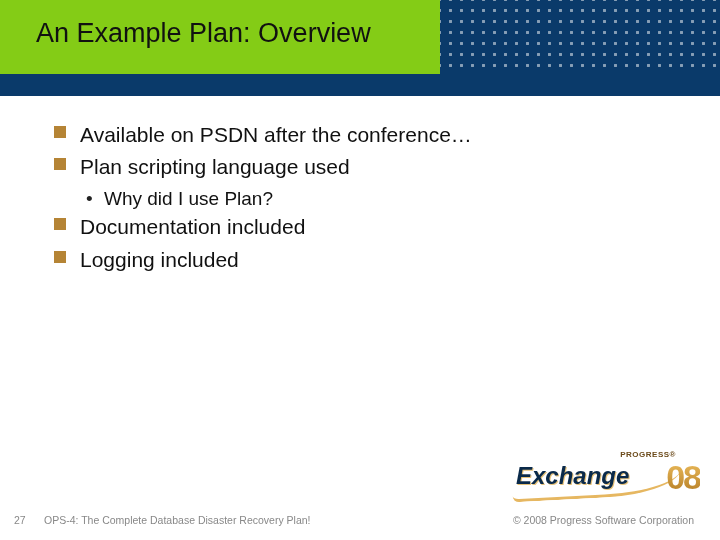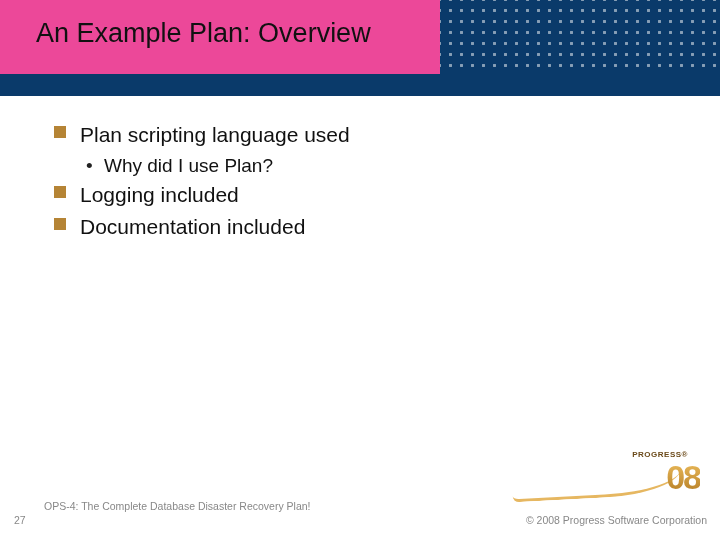--- a/index.html
+++ b/index.html
@@ -1,21 +1,21 @@
 <!DOCTYPE html>
 <html><head>
 <meta charset="utf-8">
 <style>
   * { margin: 0; padding: 0; box-sizing: border-box; }
   html, body { width: 720px; height: 540px; font-family: Arial, Helvetica, sans-serif; background: #fff; overflow: hidden; }
 
   .slide { position: relative; width: 720px; height: 540px; }
 
   
-  .header { position: relative; height: 74px; background: #ec4899; }
+  .header { position: relative; height: 74px; background: #84cc16; }
   .header .title {
     position: absolute; left: 36px; top: 18px;
     font-size: 27px; color: #111; font-weight: 400;
   }
   .header .dots {
     position: absolute; top: 0; right: 0; width: 280px; height: 74px;
     background: #0a3a6a;
   }
   .header .dots::before {
     content: "";
@@ -49,30 +49,30 @@
     position: absolute; left: 6px; top: 0;
     font-size: 19px; color: #222;
   }
 
   
   .footer {
     position: absolute; left: 0; right: 0; bottom: 0; height: 40px;
     font-size: 10.5px; color: #888;
   }
   .footer .pageno { position: absolute; left: 14px; bottom: 14px; }
-  .footer .ftext  { position: absolute; left: 44px; bottom: 28px; }
-  .footer .copy   { position: absolute; right: 13px; bottom: 14px; text-align: right; }
+  .footer .ftext  { position: absolute; left: 44px; bottom: 14px; }
+  .footer .copy   { position: absolute; right: 26px; bottom: 14px; text-align: right; }
 
   
   .logo {
     position: absolute; right: 24px; bottom: 30px;
     width: 180px; height: 60px;
   }
   .logo .progress-tag {
-    position: absolute; right: 8px; top: 0;
+    position: absolute; right: 20px; top: 0;
     font-size: 8px; color: #6b4a1a; letter-spacing: 0.5px;
     font-weight: 700;
   }
   .logo .exchange {
     position: absolute; left: 0; top: 12px;
     font-size: 24px; font-weight: 700; font-style: italic;
     color: #0a2a4a;
     text-shadow: 1px 1px 0 #e6c27a;
   }
   .logo .swoosh {
@@ -101,37 +101,41 @@
 
   <div class="band"></div>
 
   <div class="header">
     <div class="dots"></div>
     <div class="title">An Example Plan: Overview</div>
   </div>
 
   <div class="body">
     <div class="bullet1">
+      <span>Available on PSDN after the conference…</span>
+    </div>
+    <div class="bullet1">
       <span>Plan scripting language used</span>
     </div>
     <div class="bullet2">
       <span class="dot">•</span>
       <span>Why did I use Plan?</span>
     </div>
     <div class="bullet1">
-      <span>Logging included</span>
+      <span>Documentation included</span>
     </div>
     <div class="bullet1">
-      <span>Documentation included</span>
+      <span>Logging included</span>
     </div>
   </div>
 
   <div class="logo">
     <div class="progress-tag">PROGRESS®</div>
     <div class="swoosh"></div>
+    <div class="exchange">Exchange</div>
     <div class="year">08</div>
   </div>
 
   <div class="footer">
     <span class="pageno">27</span>
     <span class="ftext">OPS-4: The Complete Database Disaster Recovery Plan!</span>
     <span class="copy">© 2008 Progress Software Corporation</span>
   </div>
 
 </div>

